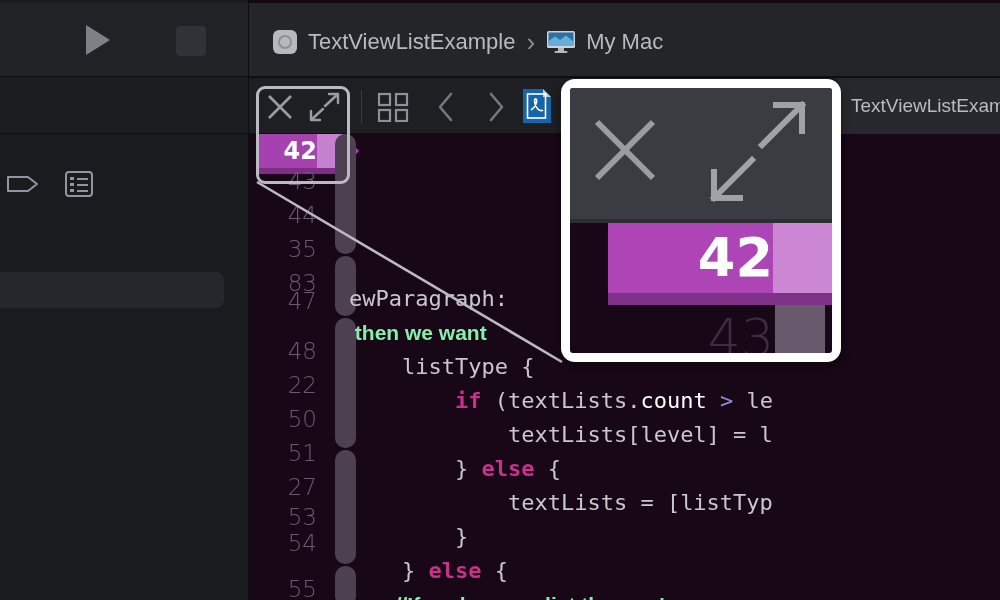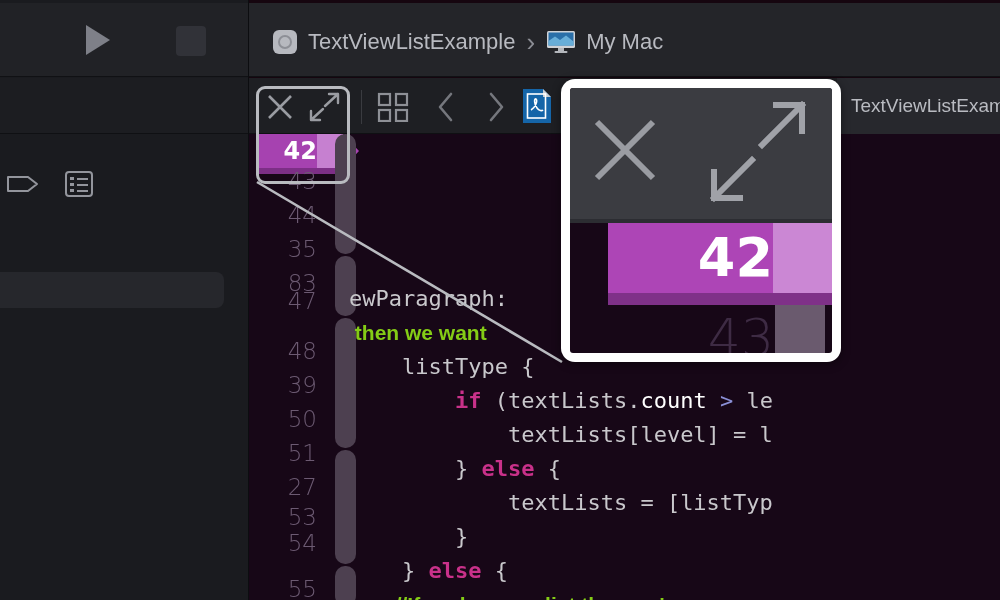--- a/index.html
+++ b/index.html
@@ -216,21 +216,21 @@
   #code-text {
     position: absolute; left: 100px; top: 0;
     width: 660px; height: 466px;
     font-family: "DejaVu Sans Mono", monospace;
     font-size: 22px;
     color: #c9c8cc;
     white-space: pre;
   }
   .cl { position: absolute; left: 0; white-space: pre; }
   .kw  { color: #c9318a; font-weight: 700; }
-  .cmt { color: #84cc16; font-weight: 700; font-family: "Liberation Sans", sans-serif; font-size: 21px; }
+  .cmt { color: #86efac; font-weight: 700; font-family: "Liberation Sans", sans-serif; font-size: 21px; }
   .prop{ color: #ffffff; }
   .op  { color: #8a8fd6; }
   .pln { color: #c9c8cc; }
 
   
   #source-rect {
     position: absolute;
     left: 256px; top: 86px;
     width: 94px; height: 98px;
     border: 3px solid #b9bbc0;
@@ -430,21 +430,21 @@
           <span class="lighter"></span>
           <span class="arrowtip"></span>
         </div>
         <div id="line42-shadow"></div>
       <div class="lineno" style="top: 34px;">43</div>
           <div class="lineno" style="top: 68px;">44</div>
           <div class="lineno" style="top: 102px;">35</div>
           <div class="lineno" style="top: 136px;">83</div>
           <div class="lineno" style="top: 154px; text-align: right;">47</div>
           <div class="lineno" style="top: 204px;">48</div>
-          <div class="lineno" style="top: 238px;">39</div>
+          <div class="lineno" style="top: 238px;">22</div>
           <div class="lineno" style="top: 272px;">50</div>
           <div class="lineno" style="top: 306px;">51</div>
           <div class="lineno" style="top: 340px;">27</div>
           <div class="lineno" style="top: 370px;">53</div>
           <div class="lineno" style="top: 396px;">54</div>
           <div class="lineno" style="top: 442px;">55</div>
         </div>
 
       <div id="ribbon">
         <div class="ribbon-seg" style="top:14px;height:120px;"></div>

